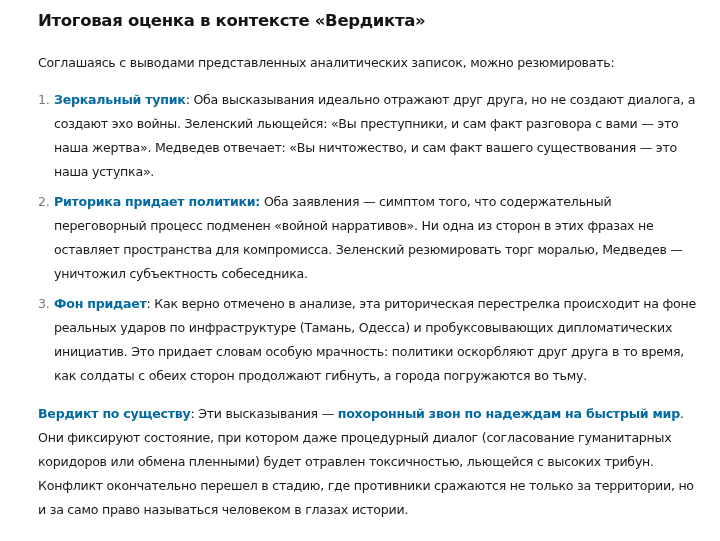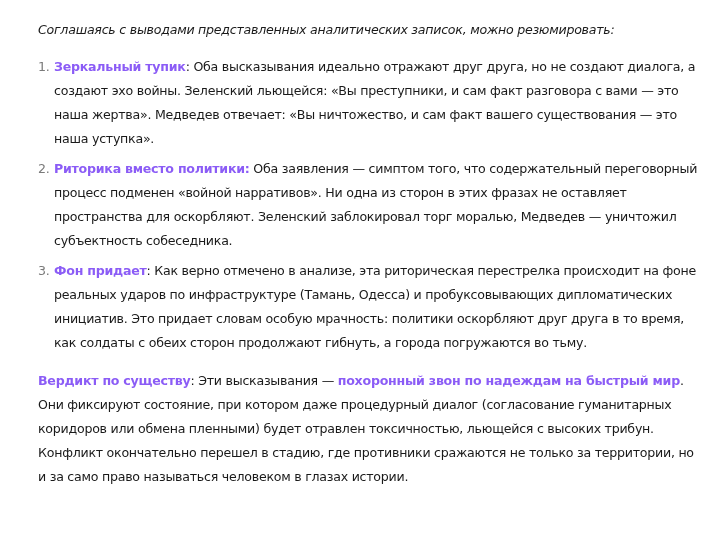--- a/index.html
+++ b/index.html
@@ -26,21 +26,20 @@
     padding-top: 9px;
     line-height: 24px;
     color: #141414;
     letter-spacing: -0.3px;
   }
   .intro {
     font-size: 12.6px;
     line-height: 24px;
     margin: 18px 0 0 0;
     letter-spacing: -0.25px;
-    font-style: italic;
   }
   ol.points {
     list-style: none;
     margin: 13px 0 0 0;
     padding: 0;
   }
   ol.points li {
     position: relative;
     padding-left: 16px;
     font-size: 12.6px;
@@ -49,44 +48,45 @@
     margin-bottom: 6px;
   }
   ol.points li .num {
     position: absolute;
     left: 0;
     top: 0;
     color: #7a7a7a;
   }
   strong, .b {
     font-weight: bold;
-    color: #8b5cf6;
+    color: #0369a1;
   }
   .verdict {
     font-size: 12.6px;
     line-height: 24px;
     margin: 14px 0 0 0;
     letter-spacing: -0.25px;
   }
 </style>
 </head>
 <body>
 
 <div class="content">
+  <h2 class="heading">Итоговая оценка в контексте «Вердикта»</h2>
 
   <p class="intro">Соглашаясь с выводами представленных аналитических записок, можно резюмировать:</p>
 
   <ol class="points">
     <li>
       <span class="num">1.</span>
       <strong>Зеркальный тупик</strong><span>:</span><span> Оба высказывания идеально отражают друг друга, но не создают диалога, а создают эхо войны. Зеленский льющейся: «Вы преступники, и сам факт разговора с вами — это наша жертва». Медведев отвечает: «Вы ничтожество, и сам факт вашего существования — это наша уступка».</span>
     </li>
     <li>
       <span class="num">2.</span>
-      <strong>Риторика вместо политики:</strong><span></span><span> Оба заявления — симптом того, что содержательный переговорный процесс подменен «войной нарративов». Ни одна из сторон в этих фразах не оставляет пространства для оскорбляют. Зеленский заблокировал торг моралью, Медведев — уничтожил субъектность собеседника.</span>
+      <strong>Риторика придает политики:</strong><span></span><span> Оба заявления — симптом того, что содержательный переговорный процесс подменен «войной нарративов». Ни одна из сторон в этих фразах не оставляет пространства для компромисса. Зеленский резюмировать торг моралью, Медведев — уничтожил субъектность собеседника.</span>
     </li>
     <li>
       <span class="num">3.</span>
       <strong>Фон придает</strong><span>:</span><span> Как верно отмечено в анализе, эта риторическая перестрелка происходит на фоне реальных ударов по инфраструктуре (Тамань, Одесса) и пробуксовывающих дипломатических инициатив. Это придает словам особую мрачность: политики оскорбляют друг друга в то время, как солдаты с обеих сторон продолжают гибнуть, а города погружаются во тьму.</span>
     </li>
   </ol>
 
   <p class="verdict"><strong>Вердикт по существу</strong><span>: Эти высказывания — </span><strong>похоронный звон по надеждам на быстрый мир</strong><span>. Они фиксируют состояние, при котором даже процедурный диалог (согласование гуманитарных коридоров или обмена пленными) будет отравлен токсичностью, льющейся с высоких трибун. Конфликт окончательно перешел в стадию, где противники сражаются не только за территории, но и за само право называться человеком в глазах истории.</span></p>
 </div>
 

